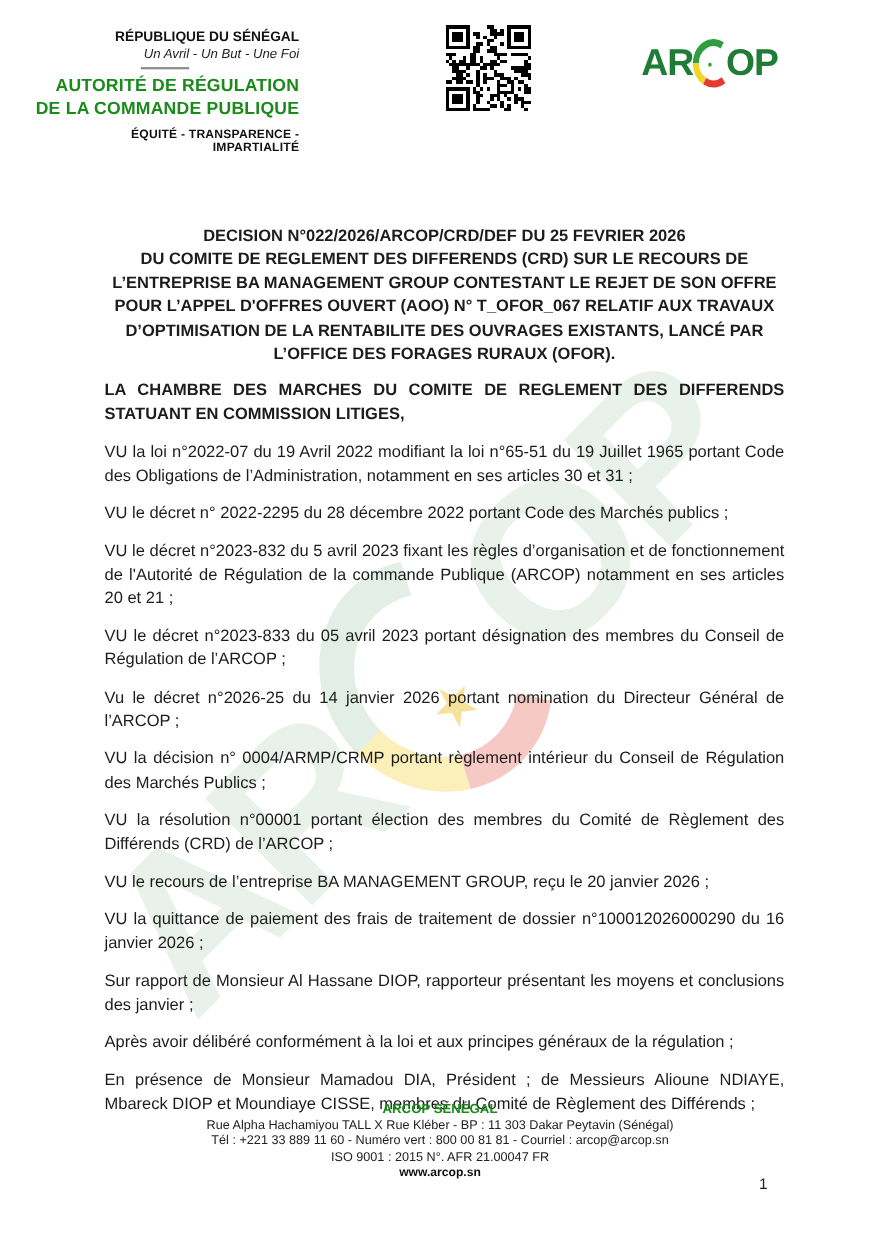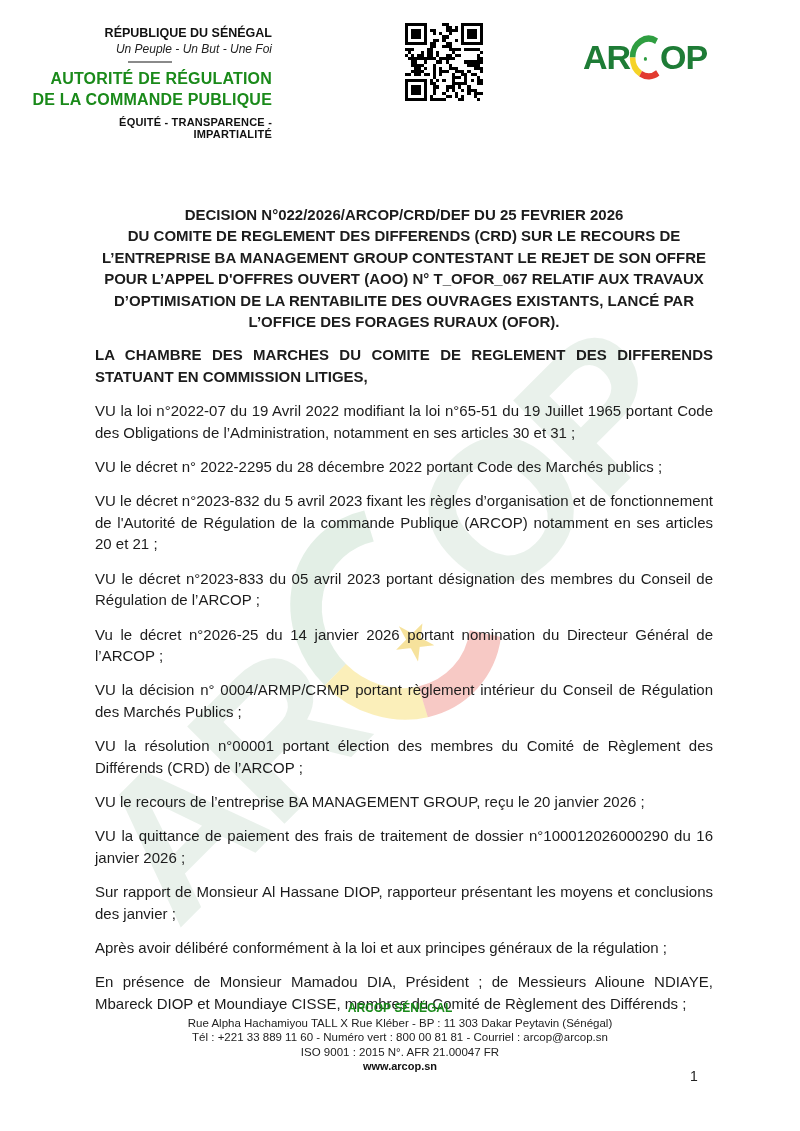--- a/index.html
+++ b/index.html
@@ -72,21 +72,21 @@
       <path d="M 74 15.4 A 40 40 0 0 0 14 50" fill="none" stroke="rgba(40,135,58,0.13)" stroke-width="14"></path>
       <path d="M 14 50 A 40 40 0 0 0 34 84.6" fill="none" stroke="rgba(244,205,40,0.32)" stroke-width="14"></path>
       <path d="M 34 84.6 A 40 40 0 0 0 76.9 82.8" fill="none" stroke="rgba(225,60,45,0.28)" stroke-width="14"></path>
       <text x="42" y="70" font-size="20" fill="rgba(235,190,35,0.45)">★</text>
     </svg>
     <span>OP</span>
   </div>
 
   <div class="header-left">
     <div class="republic">RÉPUBLIQUE DU SÉNÉGAL</div>
-    <div class="motto">Un Peuple - Un But - Une Foi</div>
+    <div class="motto">Un Avril - Un But - Une Foi</div>
     <div class="divider"></div>
     <div class="authority">
       <span>AUTORITÉ DE RÉGULATION</span><br>
       <span>DE LA COMMANDE PUBLIQUE</span>
     </div>
     <div class="values">ÉQUITÉ - TRANSPARENCE - IMPARTIALITÉ</div>
   </div>
 
   <div class="qr">
     <svg id="qr-svg" width="78" height="80" viewBox="0 0 25 25" shape-rendering="crispEdges">

